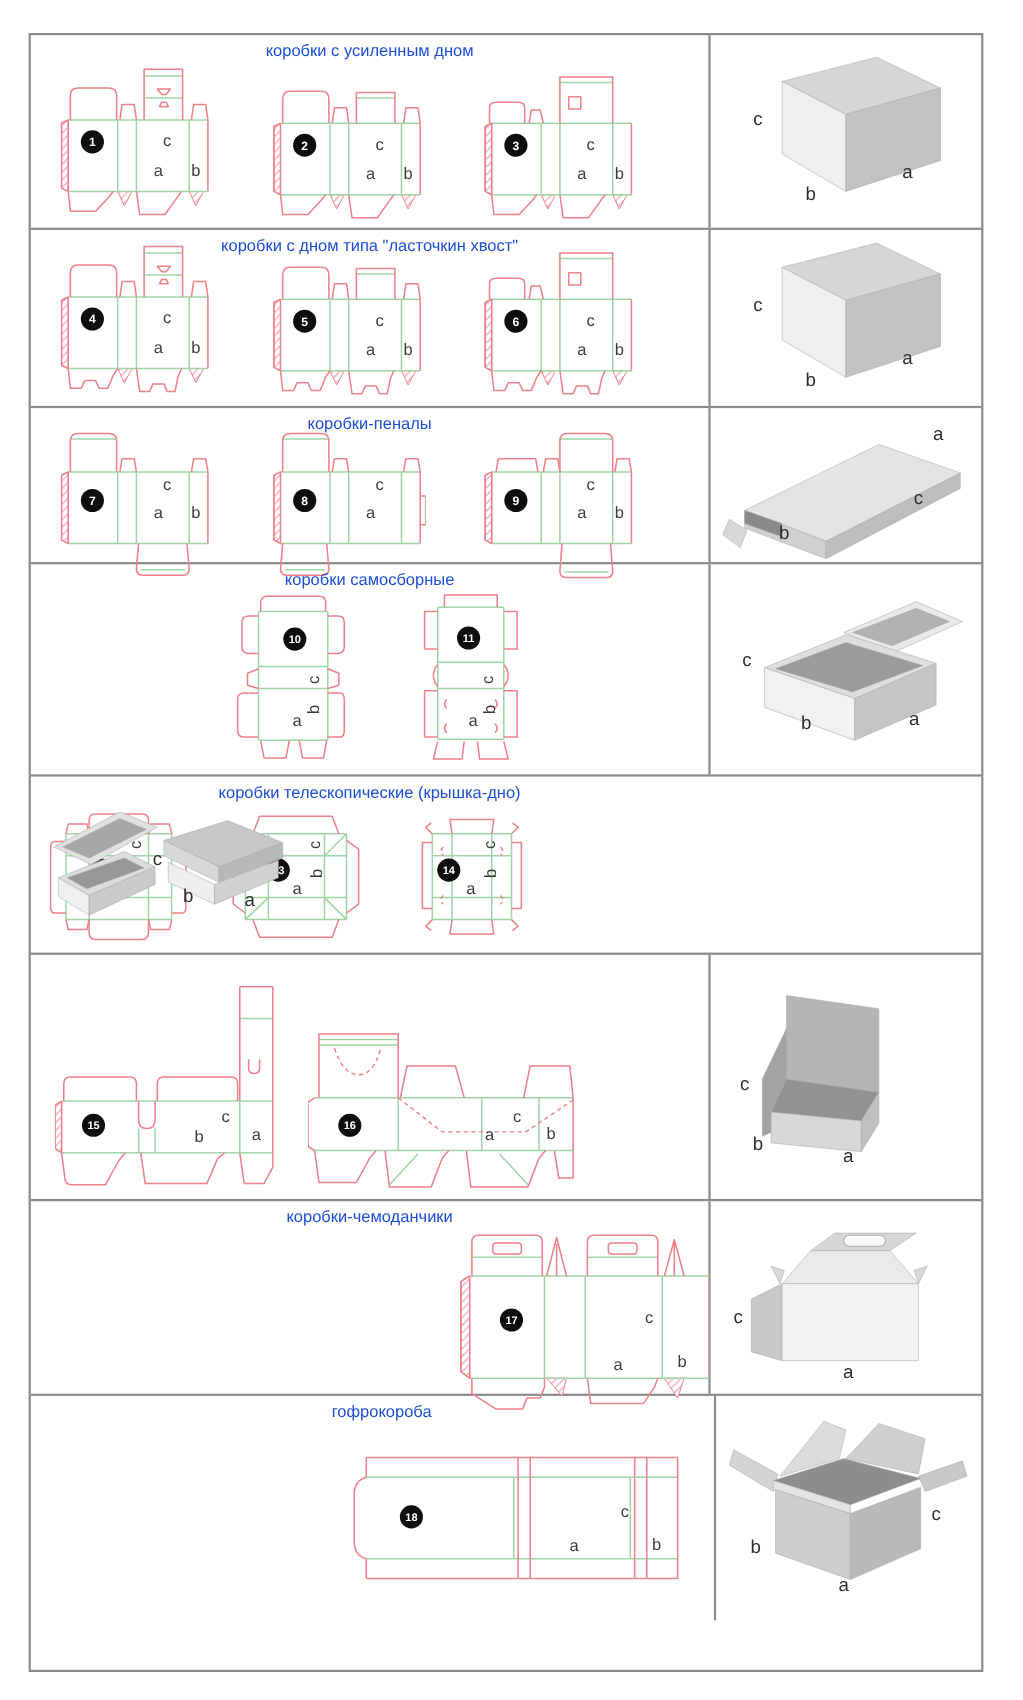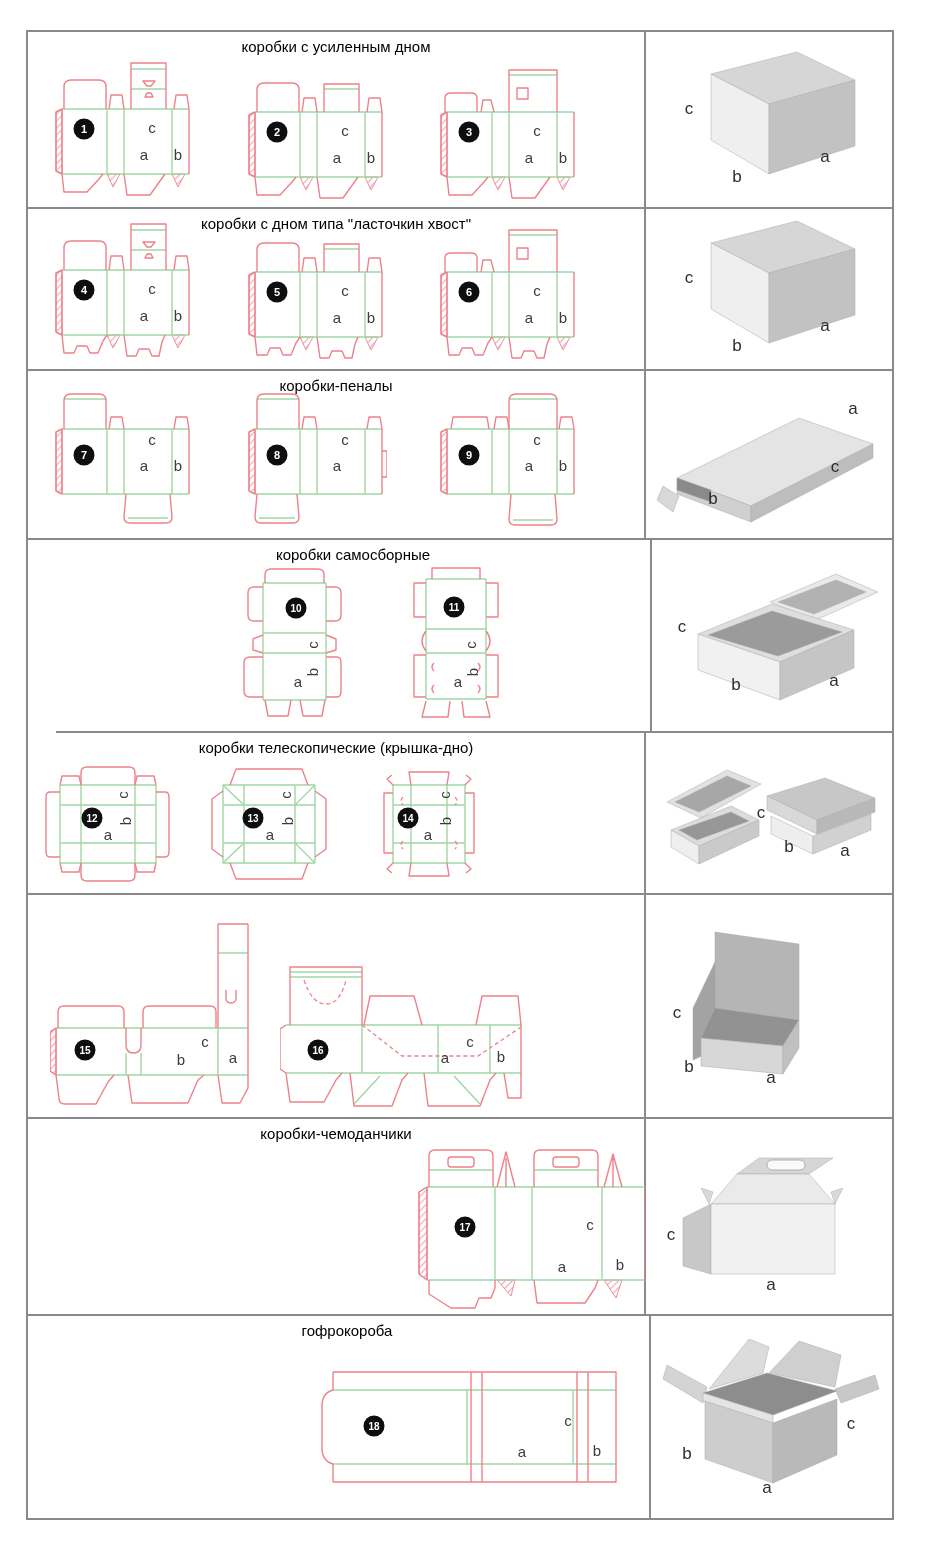--- a/index.html
+++ b/index.html
@@ -5,21 +5,21 @@
   html,body{margin:0;padding:0;background:#fff;}
   .page{position:relative;width:930px;height:1545px;background:#fff;overflow:hidden;
         font-family:"Liberation Sans",sans-serif;}
   .table{position:absolute;left:26px;top:30px;width:868px;height:1490px;
          border:2px solid #8a8a8a;box-sizing:border-box;}
   .row{position:relative;display:flex;box-sizing:border-box;border-bottom:2px solid #8a8a8a;}
   .row:last-child{border-bottom:none;padding-left:17px;}
   .cell-left{position:relative;width:618px;box-sizing:border-box;border-right:2px solid #8a8a8a;}
   .cell-right{position:relative;width:246px;display:flex;align-items:center;justify-content:center;}
   .row-title{position:absolute;top:6px;left:0;right:0;text-align:center;
-             font-size:15px;font-weight:500;color:#000000;letter-spacing:0;}
+             font-size:15px;font-weight:500;color:#1d4ed8;letter-spacing:0;}
   .die{position:absolute;}
   .num-txt{font-weight:bold;fill:#fff;}
   .lbl-txt{fill:#3c3c3c;font-size:15px;}
   .photo-lbl{fill:#2e2e2e;font-size:17px;}
 </style>
 </head>
 <body>
 
 <div class="page">
   <div class="table" id="tbl">
@@ -188,21 +188,21 @@
           <svg viewBox="0 0 240 160" style="width: 240px; height: 160px;">
             <polygon points="62,34 148,12 206,40 120,64" fill="#d6d6d6" stroke="#ababab" stroke-width="0.5"></polygon>
             <polygon points="62,34 120,64 120,134 62,100" fill="#efefef" stroke="#ababab" stroke-width="0.5"></polygon>
             <polygon points="120,64 206,40 206,106 120,134" fill="#c2c2c2" stroke="#ababab" stroke-width="0.5"></polygon>
             <text x="40" y="74" class="photo-lbl" text-anchor="middle">c</text>
             <text x="88" y="142" class="photo-lbl" text-anchor="middle">b</text>
             <text x="176" y="122" class="photo-lbl" text-anchor="middle">a</text>
           </svg>
         </div>
       </div>
-      <div class="row" style="height: 169px; text-decoration: underline;">
+      <div class="row" style="height: 142px; text-decoration: underline;">
         <div class="cell-left">
           <div class="row-title">коробки-пеналы</div>
           <svg viewBox="0 0 140 140" class="die" style="left: 26px; top: 18px; width: 140px; height: 140px;">
             <defs>
               <pattern id="h2_0" width="5" height="5" patternUnits="userSpaceOnUse" patternTransform="rotate(45)">
                 <rect width="5" height="5" fill="#ffffff"></rect>
                 <line x1="0" y1="0" x2="0" y2="5" stroke="#f3a8c0" stroke-width="2.4"></line>
               </pattern>
             </defs>
             <polygon points="2,43 8,40 8,105 2,102" fill="url(#h2_0)" stroke="#ee8189" stroke-width="0.9"></polygon>
@@ -272,21 +272,21 @@
             <polygon points="28,98 150,38 224,64 102,126" fill="#e4e4e4" stroke="#ababab" stroke-width="0.5"></polygon>
             <polygon points="28,98 102,126 102,142 28,114" fill="#d0d0d0" stroke="#ababab" stroke-width="0.5"></polygon>
             <polygon points="102,126 224,64 224,78 102,142" fill="#bdbdbd" stroke="#ababab" stroke-width="0.5"></polygon>
             <polygon points="28,98 62,110 62,122 28,110" fill="#8a8a8a" stroke="#ababab" stroke-width="0.5"></polygon>
             <text x="204" y="34" class="photo-lbl" text-anchor="middle">a</text>
             <text x="64" y="124" class="photo-lbl" text-anchor="middle">b</text>
             <text x="186" y="92" class="photo-lbl" text-anchor="middle">c</text>
           </svg>
         </div>
       </div>
-      <div class="row" style="height: 193px; margin-left: 28px;">
+      <div class="row" style="height: 193px;">
         <div class="cell-left">
           <div class="row-title">коробки самосборные</div>
           <svg viewBox="0 0 106 157" class="die" style="left: 182px; top: 25px; width: 106px; height: 157px;">
             <defs>
               <pattern id="h3_0" width="5" height="5" patternUnits="userSpaceOnUse" patternTransform="rotate(45)">
                 <rect width="5" height="5" fill="#ffffff"></rect>
                 <line x1="0" y1="0" x2="0" y2="5" stroke="#f3a8c0" stroke-width="2.4"></line>
               </pattern>
             </defs>
             <path d="M25 18H88 M25 68H88 M25 88H88 M25 135H88 M25 18V135 M88 18V135" fill="none" stroke="#a0d6a6" stroke-width="1.4"></path>
@@ -329,21 +329,21 @@
             <polygon points="46,78 120,48 202,74 128,106" fill="#dedede" stroke="#ababab" stroke-width="0.5"></polygon>
             <polygon points="56,79 120,55 190,76 126,100" fill="#9b9b9b" stroke="#ababab" stroke-width="0.5"></polygon>
             <polygon points="46,78 128,106 128,144 46,114" fill="#f1f1f1" stroke="#ababab" stroke-width="0.5"></polygon>
             <polygon points="128,106 202,74 202,112 128,144" fill="#c5c5c5" stroke="#ababab" stroke-width="0.5"></polygon>
             <text x="30" y="76" class="photo-lbl" text-anchor="middle">c</text>
             <text x="84" y="134" class="photo-lbl" text-anchor="middle">b</text>
             <text x="182" y="130" class="photo-lbl" text-anchor="middle">a</text>
           </svg>
         </div>
       </div>
-      <div class="row" style="height: 162px;">
+      <div class="row" style="height: 162px; flex-direction: column;">
         <div class="cell-left">
           <div class="row-title">коробки телескопические (крышка-дно)</div>
           <svg viewBox="0 0 125 120" class="die" style="left: 17px; top: 32px; width: 125px; height: 120px;">
             <defs>
               <pattern id="h4_0" width="5" height="5" patternUnits="userSpaceOnUse" patternTransform="rotate(45)">
                 <rect width="5" height="5" fill="#ffffff"></rect>
                 <line x1="0" y1="0" x2="0" y2="5" stroke="#f3a8c0" stroke-width="2.4"></line>
               </pattern>
             </defs>
             <path d="M15 20H111 M15 98H111 M15 20V98 M111 20V98 M36 20V98 M90 20V98 M15 40H111 M15 78H111" fill="none" stroke="#a0d6a6" stroke-width="1.4"></path>
@@ -475,21 +475,21 @@
             <polygon points="44,88 66,42 66,130 44,140" fill="#a3a3a3" stroke="#ababab" stroke-width="0.5"></polygon>
             <polygon points="66,88 150,100 134,126 52,118" fill="#929292" stroke="#ababab" stroke-width="0.5"></polygon>
             <polygon points="52,118 134,126 134,154 52,146" fill="#d7d7d7" stroke="#ababab" stroke-width="0.5"></polygon>
             <polygon points="134,126 150,100 150,128 134,154" fill="#c0c0c0" stroke="#ababab" stroke-width="0.5"></polygon>
             <text x="28" y="98" class="photo-lbl" text-anchor="middle">c</text>
             <text x="40" y="152" class="photo-lbl" text-anchor="middle">b</text>
             <text x="122" y="163" class="photo-lbl" text-anchor="middle">a</text>
           </svg>
         </div>
       </div>
-      <div class="row" style="height: 197px;">
+      <div class="row" style="height: 177px;">
         <div class="cell-left">
           <div class="row-title">коробки-чемоданчики</div>
           <svg viewBox="0 0 228 168" class="die" style="left: 389px; top: 23px; width: 228px; height: 168px;">
             <defs>
               <pattern id="h6_0" width="5" height="5" patternUnits="userSpaceOnUse" patternTransform="rotate(45)">
                 <rect width="5" height="5" fill="#ffffff"></rect>
                 <line x1="0" y1="0" x2="0" y2="5" stroke="#f3a8c0" stroke-width="2.4"></line>
               </pattern>
             </defs>
             <polygon points="2,50 10,45 10,138 2,132" fill="url(#h6_0)" stroke="#ee8189" stroke-width="0.9"></polygon>

